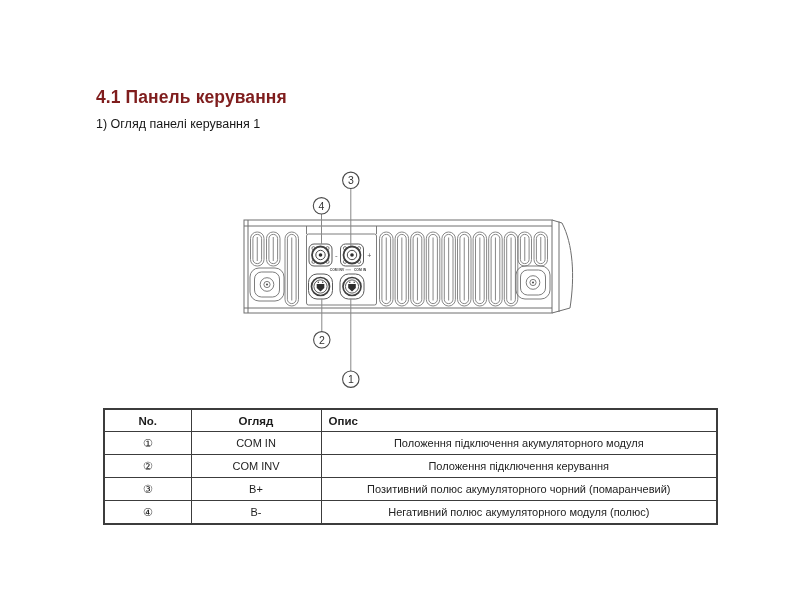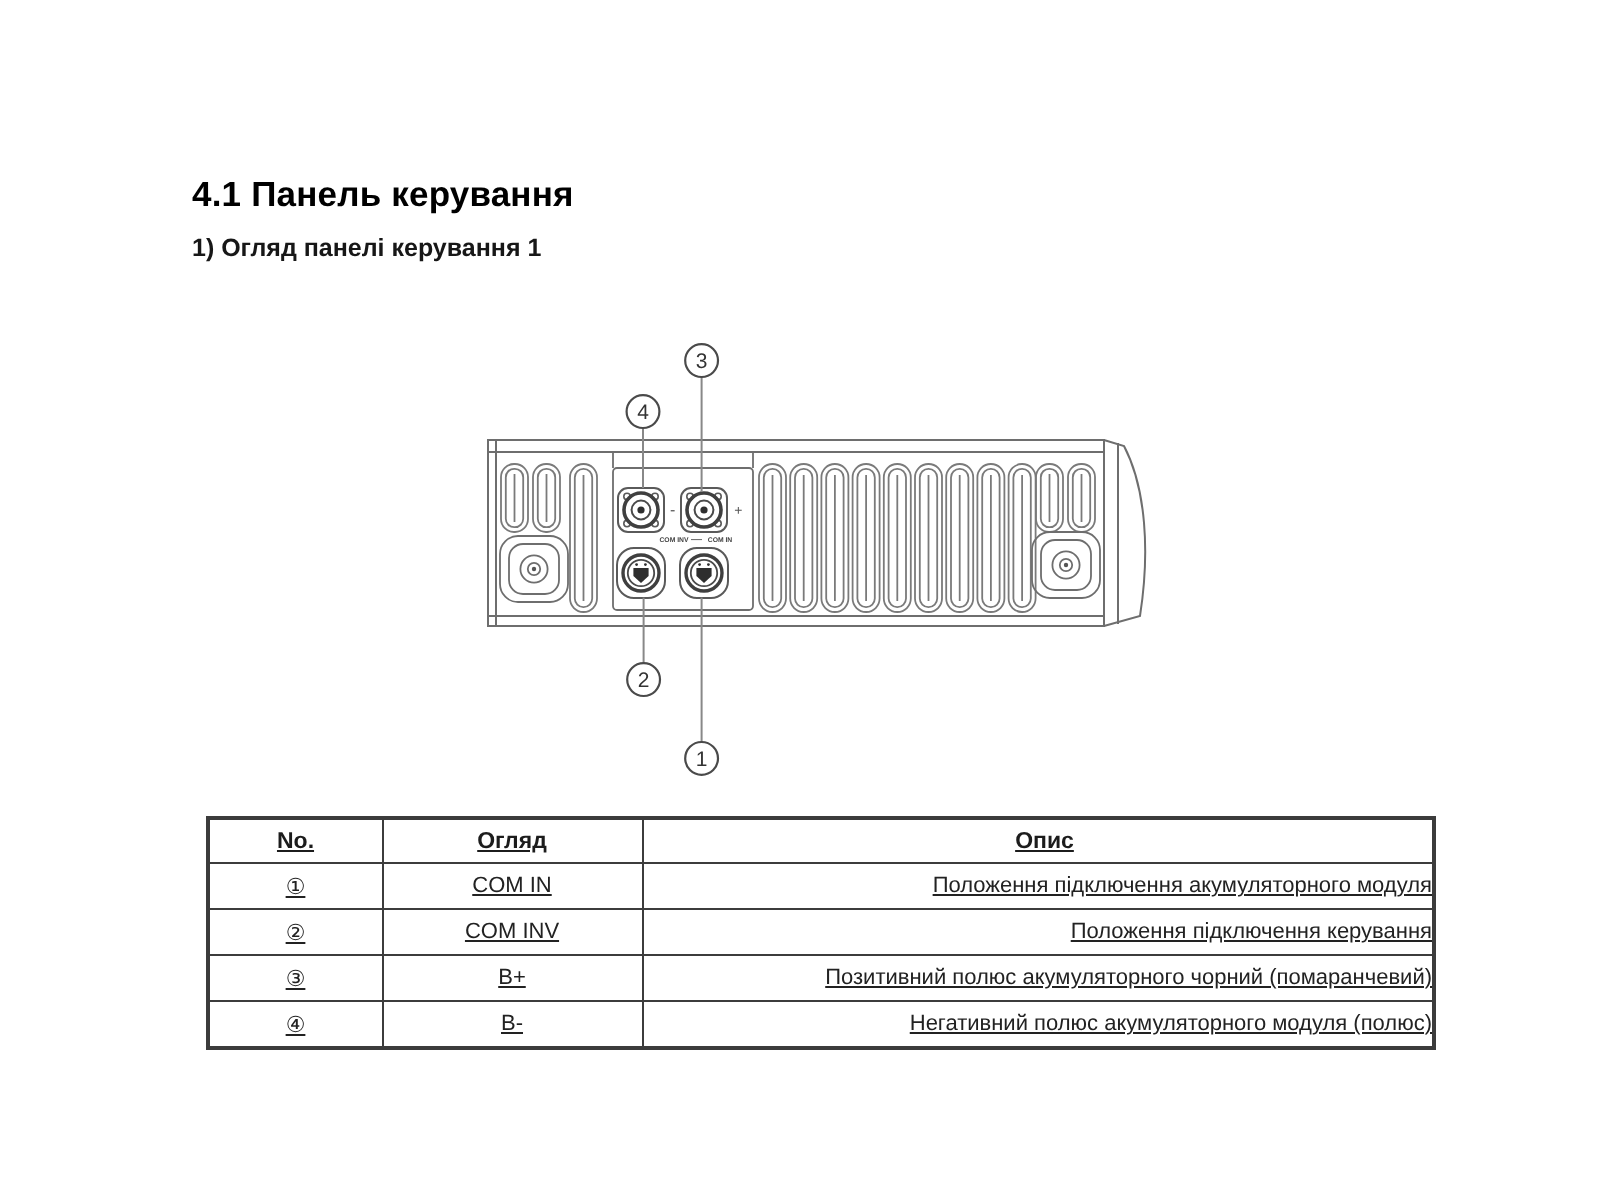--- a/index.html
+++ b/index.html
@@ -2,49 +2,48 @@
 <html><head>
 <meta charset="utf-8">
 <style>
   html,body{margin:0;padding:0;}
   body{
     width:800px;height:600px;position:relative;background:#ffffff;
     font-family:"Liberation Sans",sans-serif;color:#1a1a1a;overflow:hidden;
   }
   .page-title{
     position:absolute;left:96px;top:87px;
-    font-size:17.5px;font-weight:bold;letter-spacing:.1px;color:#000000;
+    font-size:17.5px;font-weight:bold;letter-spacing:.1px;color:#7f1d1d;
   }
   .page-subtitle{
     position:absolute;left:96px;top:117px;
-    font-size:12.5px;font-weight:bold;color:#171717;
+    font-size:12.5px;font-weight:normal;color:#171717;
   }
   .diagram-wrap{position:absolute;left:230px;top:160px;width:360px;height:235px;}
   svg text{font-family:"Liberation Sans",sans-serif;}
 
   table.spec{
     position:absolute;left:103px;top:408px;width:613px;
     border-collapse:collapse;table-layout:fixed;
     border:2px solid #3c3c3c;
   }
   table.spec th, table.spec td{
     border:1px solid #3c3c3c;
     vertical-align:middle;
     padding:0;
-    text-decoration:underline;
   }
   table.spec th{
     font-size:11.5px;font-weight:bold;height:21px;color:#1c1c1c;
     text-align:center;
   }
-  table.spec th.desc-h{text-align:center;padding-left:7px;}
+  table.spec th.desc-h{text-align:left;padding-left:7px;}
   table.spec td{font-size:11px;height:22px;color:#222;}
   td.cell-no{text-align:center;font-family:"DejaVu Sans",sans-serif;font-size:14px;color:#333;}
   td.cell-name{text-align:center;color:#2b2b2b;font-size:11.5px;}
-  td.cell-desc{text-align:right;padding-left:7px;color:#1e1e1e;}
+  td.cell-desc{text-align:center;padding-left:7px;color:#1e1e1e;}
 </style>
 </head>
 <body>
 
 <div class="page-title">4.1 Панель керування</div>
 <div class="page-subtitle">1) Огляд панелі керування 1</div>
 
 <div class="diagram-wrap">
 <svg width="360" height="235" viewBox="230 160 360 235" xmlns="http://www.w3.org/2000/svg">
   <defs>

